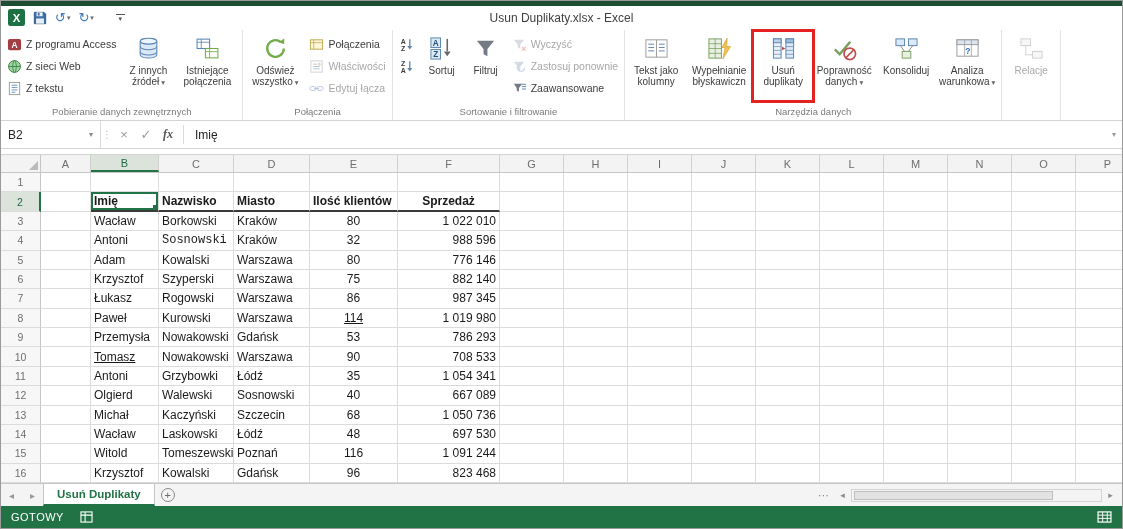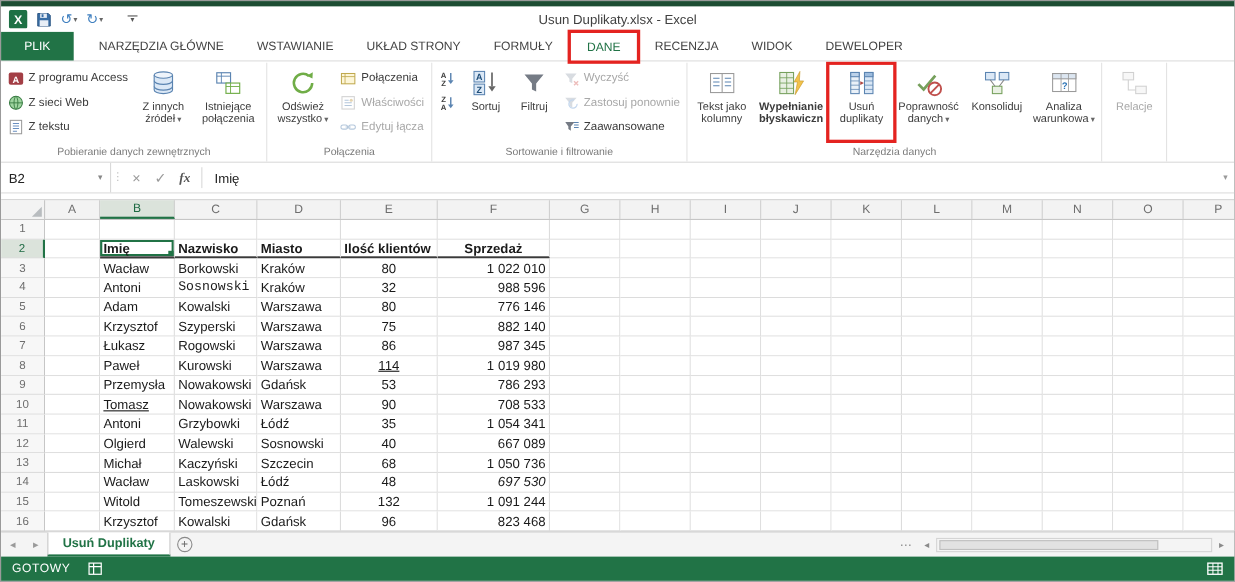--- a/index.html
+++ b/index.html
@@ -118,31 +118,20 @@
           <span class="glyph">↻</span>
           <span class="mini-arrow">▾</span>
         </span>
       <span class="qat-custom">
           <span class="bar"></span>
           <span class="ar">▾</span>
         </span>
     </div>
   </div>
 
-  <div class="tabrow">
-      <div class="tab file">PLIK</div>
-      <div class="tab">NARZĘDZIA GŁÓWNE</div>
-      <div class="tab">WSTAWIANIE</div>
-      <div class="tab">UKŁAD STRONY</div>
-      <div class="tab">FORMUŁY</div>
-      <div class="tab active boxed">DANE</div>
-      <div class="tab">RECENZJA</div>
-      <div class="tab">WIDOK</div>
-      <div class="tab">DEWELOPER</div>
-    </div>
 
   <div class="ribbon">
       <div class="rgroup">
         <div class="rgroup-content">
           <div class="rblock-small">
             <div class="rbtn-small">
               <span class="ricon">
                 <svg viewBox="0 0 16 16">
                   <rect x="1" y="2" width="14" height="12" rx="2" fill="#a33e45"></rect>
                   <text x="8" y="12" font-size="9" fill="#fff" text-anchor="middle" font-weight="bold" font-family="sans-serif">A</text>
@@ -327,21 +316,21 @@
             <div class="rbtn-large" style="width: 56px;">
               <span class="ricon">
                 <svg viewBox="0 0 26 26">
                   <rect x="2" y="4" width="22" height="18" fill="#fff" stroke="#9a9a9a"></rect>
                   <path d="M13 4v18" stroke="#9a9a9a"></path>
                   <path d="M4.5 8.5h6M4.5 12h6M4.5 15.5h6M15.5 8.5h6M15.5 12h6M15.5 15.5h6" stroke="#5b84b1" stroke-width="1"></path>
                 </svg>
               </span>
               <span class="rlabel-wrap"><span>Tekst jako kolumny</span></span>
             </div>
-            <div class="rbtn-large" style="width: 70px; font-weight: bold;">
+            <div class="rbtn-large" style="width: 70px;">
               <span class="ricon">
                 <svg viewBox="0 0 26 26">
                   <rect x="2" y="3" width="13" height="20" fill="#e9f0e3" stroke="#76a05c"></rect>
                   <path d="M2 8h13M2 13h13M2 18h13M8.5 3v20" stroke="#76a05c" stroke-width=".8"></path>
                   <path d="M21 2l-5.5 10h3.2L16.5 24l8-13h-4z" fill="#f2c24b" stroke="#c79a2e" stroke-width=".6"></path>
                 </svg>
               </span>
               <span class="rlabel-wrap"><span>Wypełnianie błyskawiczn</span></span>
             </div>
             <div class="rbtn-large boxed" style="width: 58px;">
@@ -702,39 +691,39 @@
           <div class="cell col-O" style="width: 64px;"></div>
           <div class="cell col-P" style="width: 64px;"></div>
         </div>
         <div class="grow">
           <div class="row-hdr">14</div>
           <div class="cell col-A" style="width: 50px;"></div>
           <div class="cell col-B" style="width: 68px;">Wacław</div>
           <div class="cell col-C" style="width: 75px;">Laskowski</div>
           <div class="cell col-D" style="width: 76px;">Łódź</div>
           <div class="cell col-E" style="width: 88px;">48</div>
-          <div class="cell col-F" style="width: 102px; font-style: italic;">697 530</div>
+          <div class="cell col-F" style="width: 102px;">697 530</div>
           <div class="cell col-G" style="width: 64px;"></div>
           <div class="cell col-H" style="width: 64px;"></div>
           <div class="cell col-I" style="width: 64px;"></div>
           <div class="cell col-J" style="width: 64px;"></div>
           <div class="cell col-K" style="width: 64px;"></div>
           <div class="cell col-L" style="width: 64px;"></div>
           <div class="cell col-M" style="width: 64px;"></div>
           <div class="cell col-N" style="width: 64px;"></div>
           <div class="cell col-O" style="width: 64px;"></div>
           <div class="cell col-P" style="width: 64px;"></div>
         </div>
         <div class="grow">
           <div class="row-hdr">15</div>
           <div class="cell col-A" style="width: 50px;"></div>
           <div class="cell col-B" style="width: 68px;">Witold</div>
           <div class="cell col-C" style="width: 75px;">Tomeszewski</div>
           <div class="cell col-D" style="width: 76px;">Poznań</div>
-          <div class="cell col-E" style="width: 88px;">132</div>
+          <div class="cell col-E" style="width: 88px;">116</div>
           <div class="cell col-F" style="width: 102px;">1 091 244</div>
           <div class="cell col-G" style="width: 64px;"></div>
           <div class="cell col-H" style="width: 64px;"></div>
           <div class="cell col-I" style="width: 64px;"></div>
           <div class="cell col-J" style="width: 64px;"></div>
           <div class="cell col-K" style="width: 64px;"></div>
           <div class="cell col-L" style="width: 64px;"></div>
           <div class="cell col-M" style="width: 64px;"></div>
           <div class="cell col-N" style="width: 64px;"></div>
           <div class="cell col-O" style="width: 64px;"></div>

